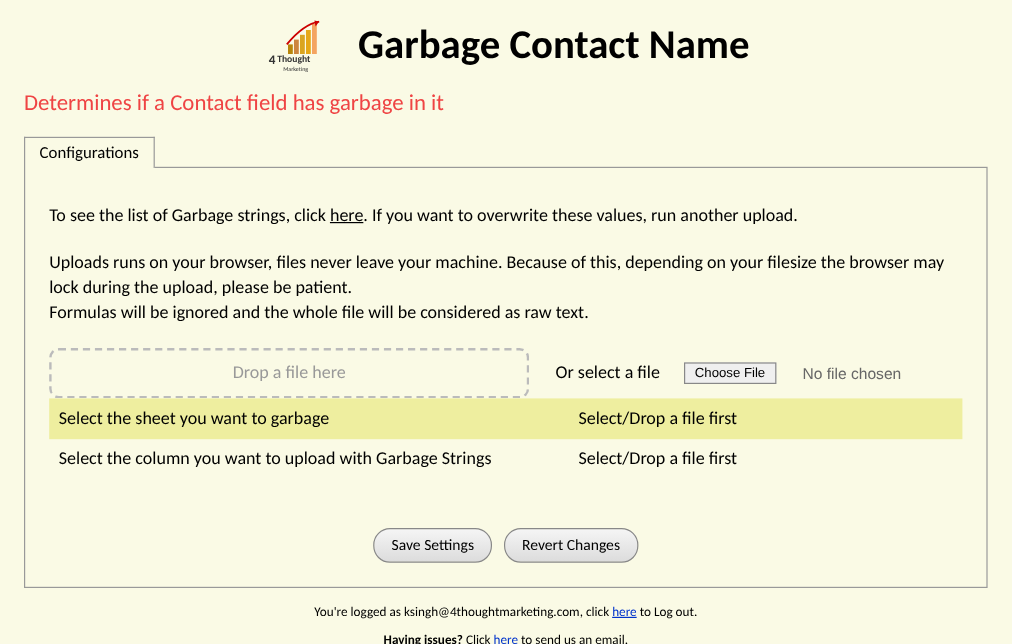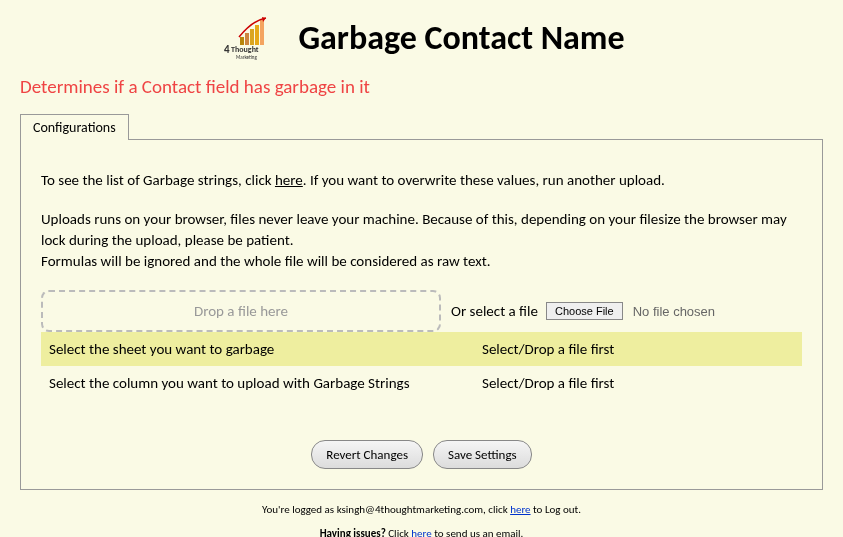--- a/index.html
+++ b/index.html
@@ -83,21 +83,21 @@
       text-decoration: underline;
     }
 
     .instruction-block {
       margin-bottom: 18px;
     }
 
     .upload-area {
       display: flex;
       align-items: center;
-      gap: 5px;
+      gap: 17px;
       margin-top: 5px;
     }
 
     .dropzone {
       border: 2px dashed #bbb;
       border-radius: 8px;
       padding: 10px;
       width: 400px;
       text-align: center;
       color: #999;
@@ -232,22 +232,22 @@
       <div class="select-label">Select the sheet you want to garbage</div>
       <div class="select-value">Select/Drop a file first</div>
     </div>
 
     <div class="select-row">
       <div class="select-label">Select the column you want to upload with Garbage Strings</div>
       <div class="select-value">Select/Drop a file first</div>
     </div>
 
     <div class="buttons-row">
+      <button class="action-btn">Save Settings</button>
       <button class="action-btn">Revert Changes</button>
-      <button class="action-btn">Save Settings</button>
     </div>
   </div>
 </div>
 
 <div class="footer">
   <div class="footer-line">
     <span>You're logged as ksingh@4thoughtmarketing.com, click </span><a href="#">here</a><span> to Log out.</span>
   </div>
   <div class="footer-line">
     <strong>Having issues?</strong><span> Click </span><a href="#">here</a><span> to send us an email.</span>

